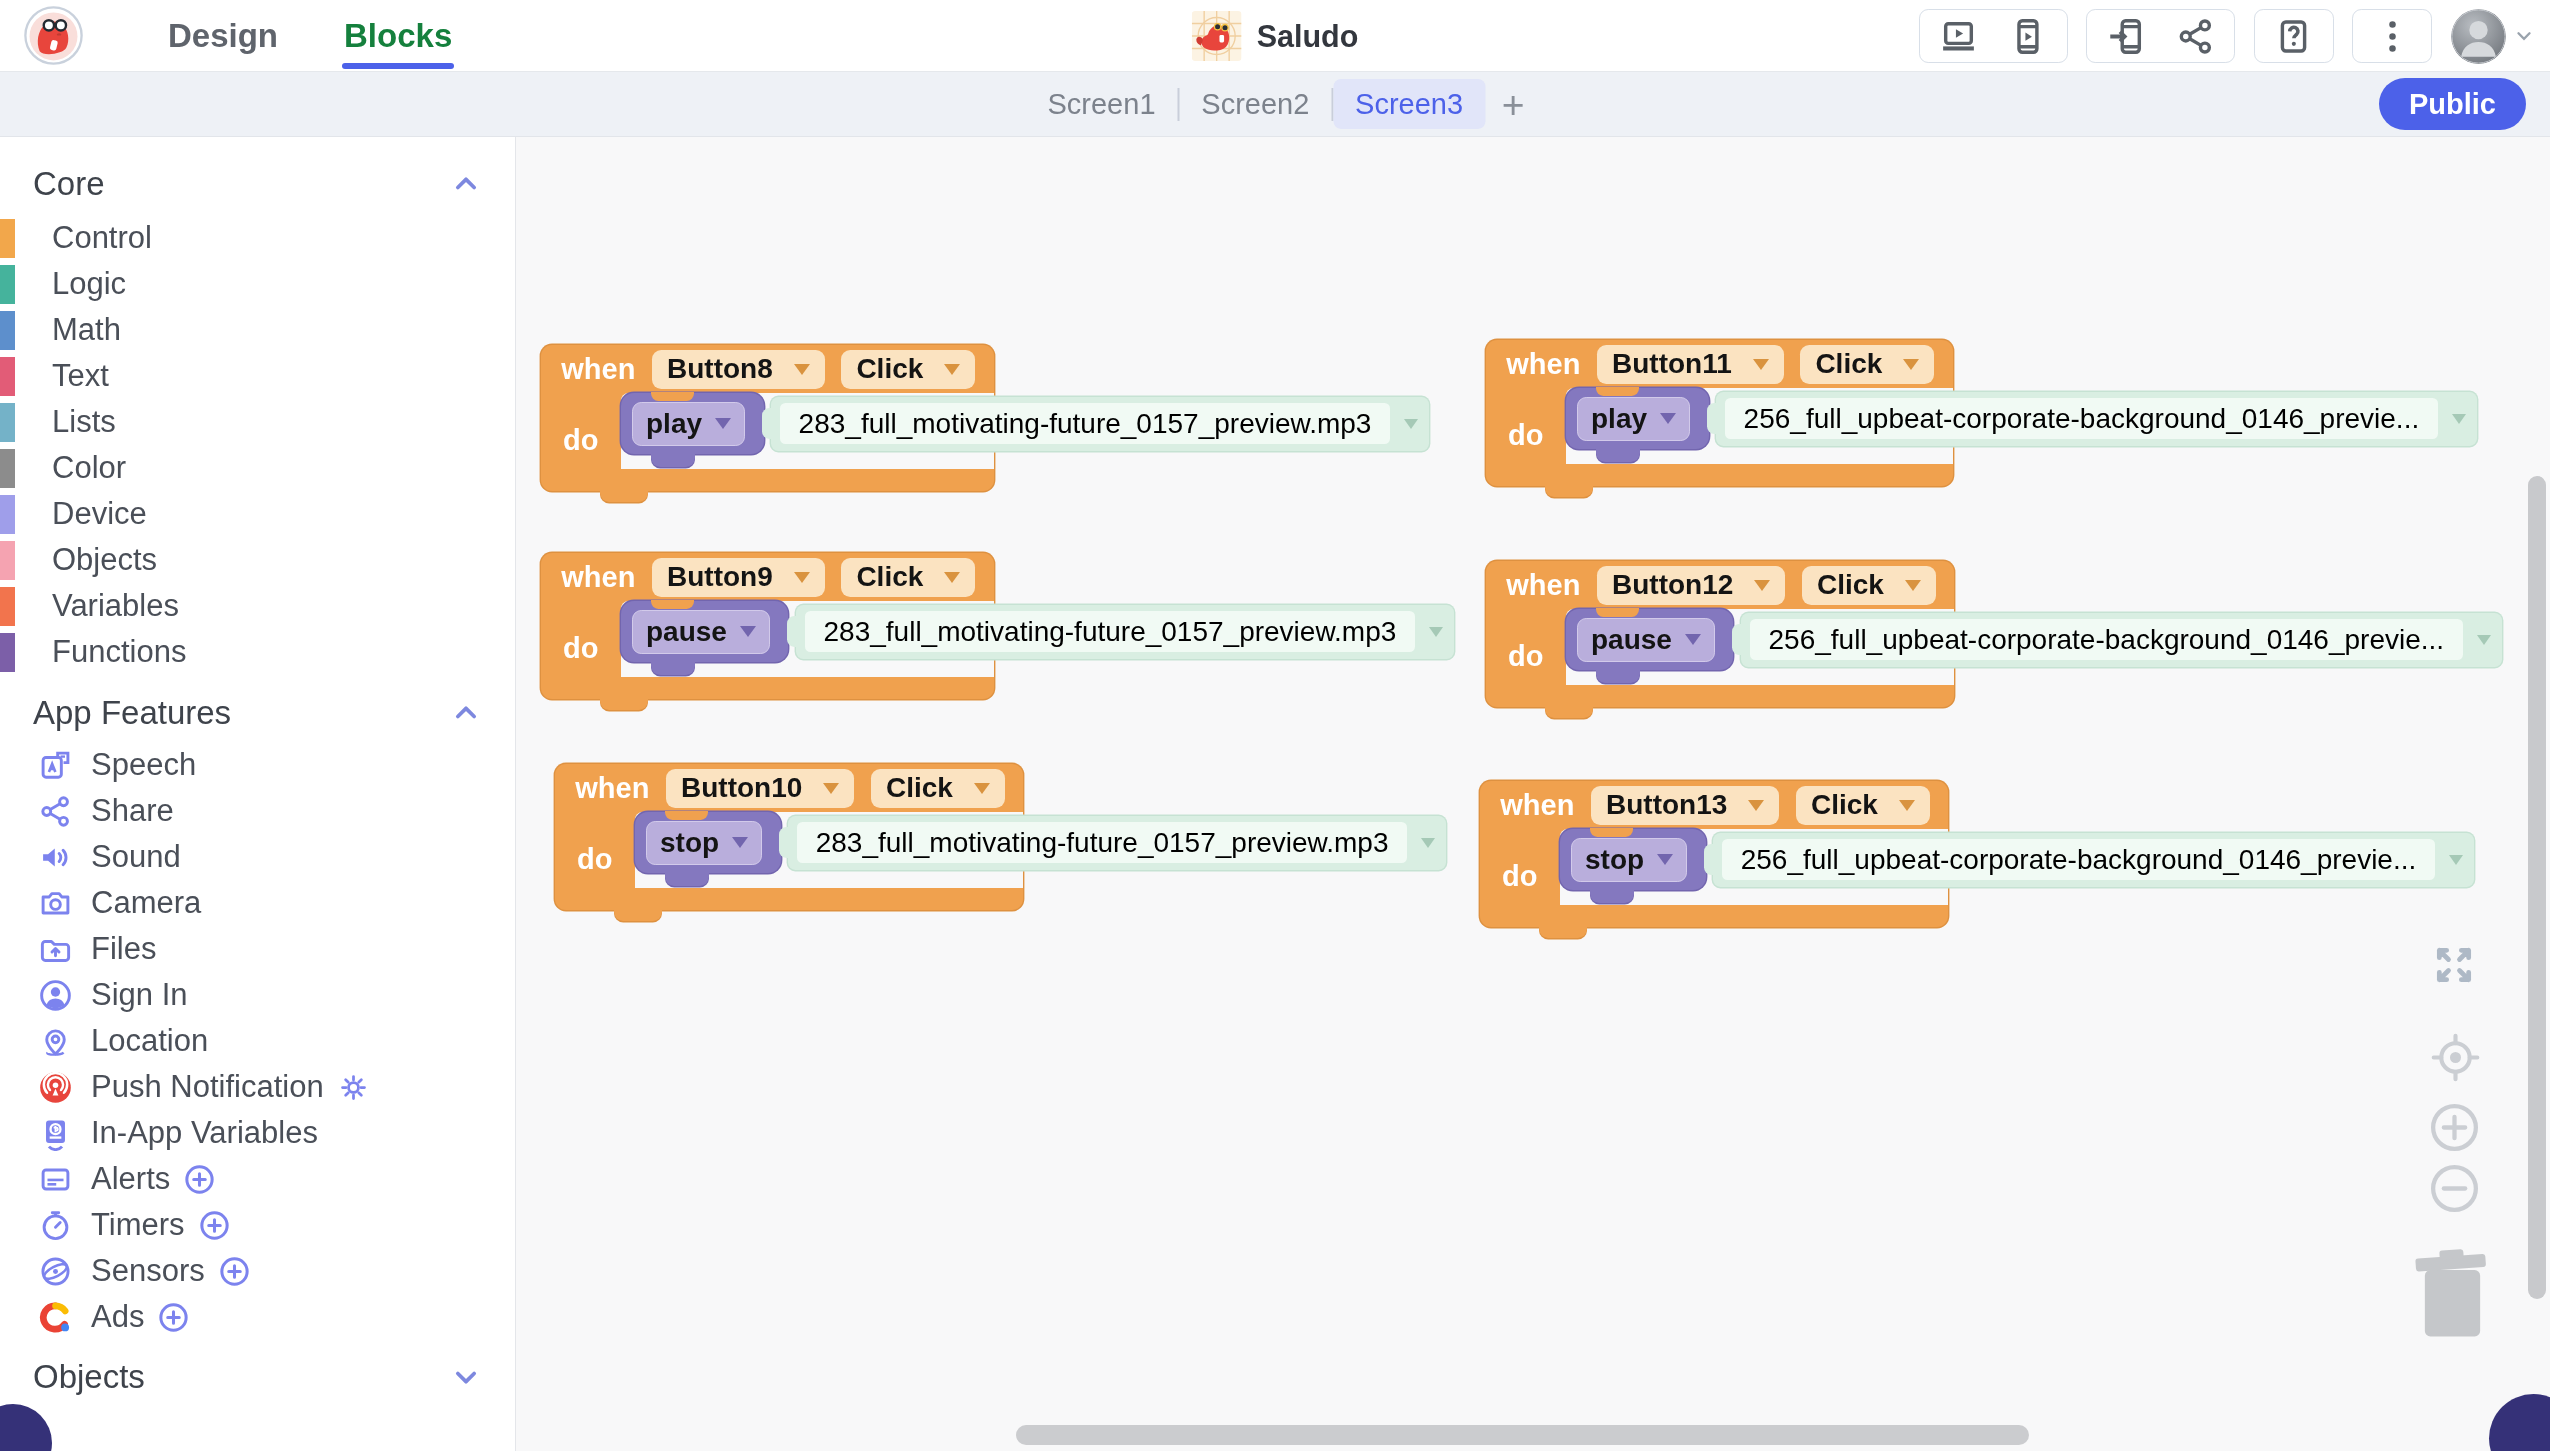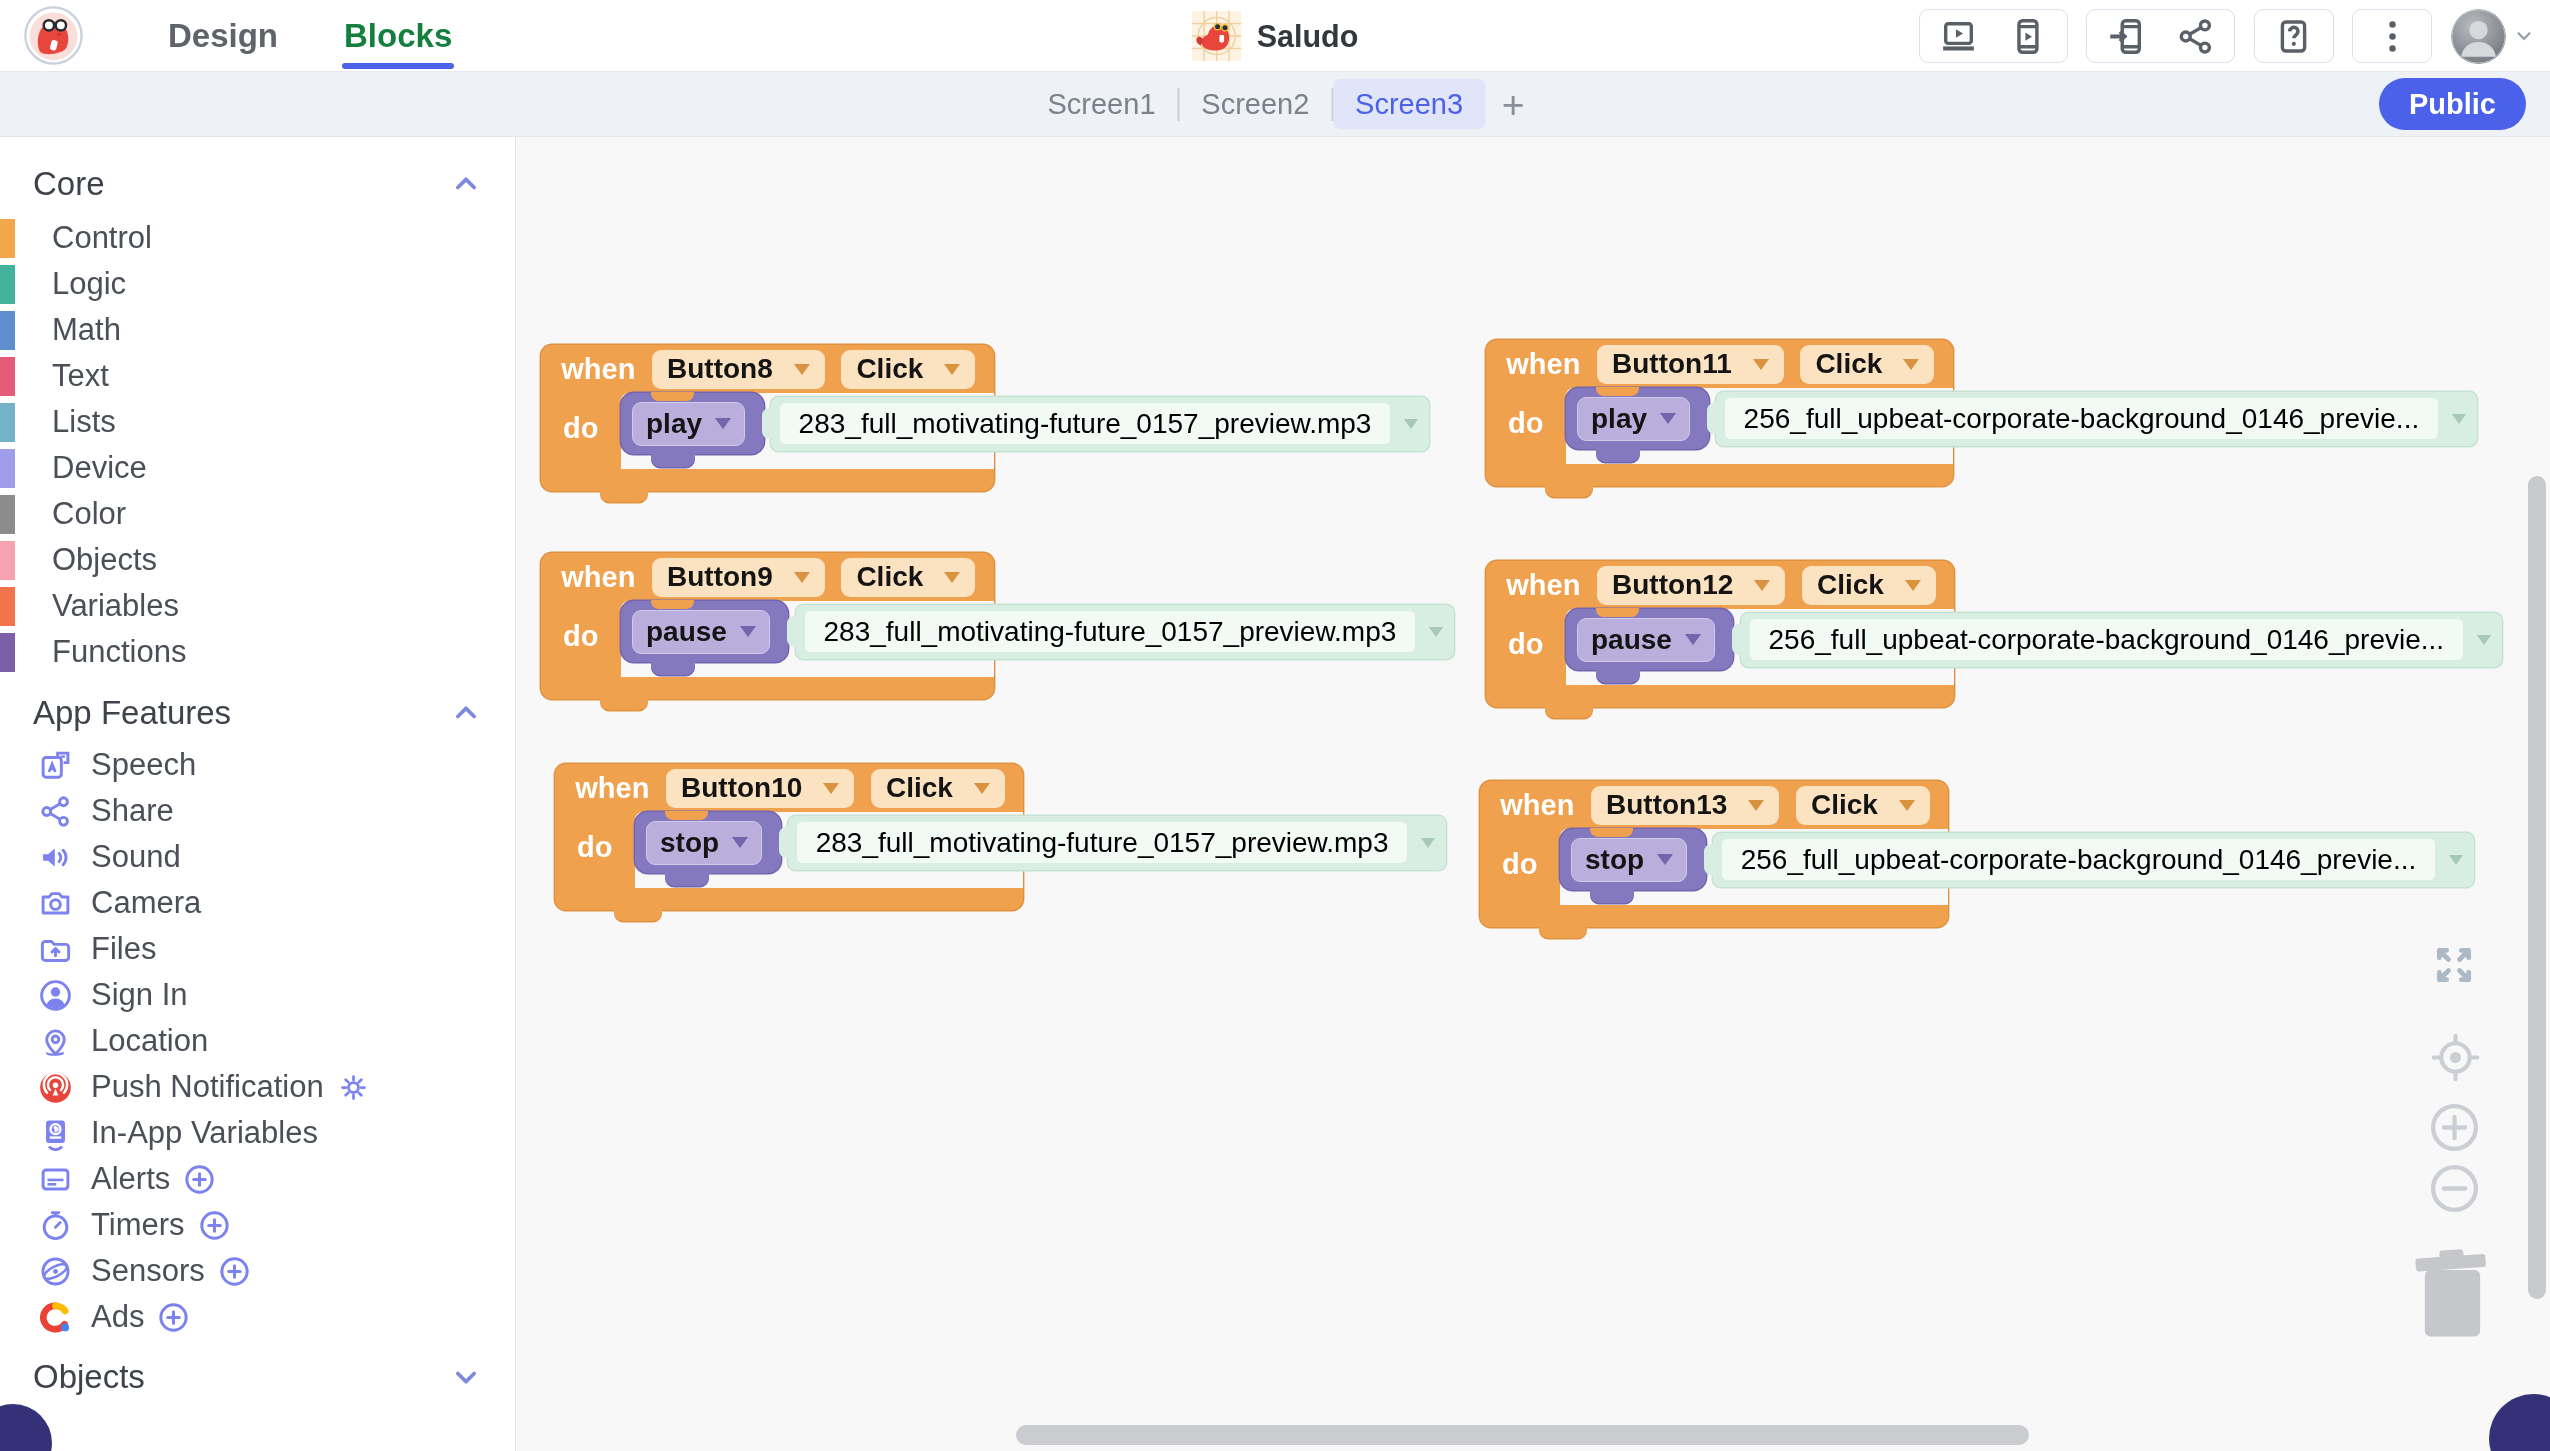--- a/index.html
+++ b/index.html
@@ -54,21 +54,21 @@
 
   
   .oblock { position:absolute; background:#F0A14E; border-radius:11px; width:fit-content; box-shadow:0 0 0 1.4px #DE9140; }
   .oblock::after { content:""; position:absolute; left:59px; bottom:-11px; width:48px; height:12px; background:#F0A14E; border-radius:0 0 9.2px 9.2px; box-shadow:0 1.4px 0 0 #DE9140; }
   .when-row { display:flex; align-items:center; gap:16.6px; padding:6.5px 18.5px 6.5px 20.3px; height:48px; }
   .when-lbl, .do-lbl { color:#fff; font-size:29px; font-weight:700; }
   .cdd { display:inline-flex; align-items:center; gap:21px; background:#FBE3C1; border-radius:9.2px; padding:4.6px 15px; height:39px; cursor:pointer; }
   .cdd span { font-size:28px; font-weight:600; color:#141414; white-space:nowrap; }
   .tri-o { width:0; height:0; border-left:8.3px solid transparent; border-right:8.3px solid transparent; border-top:11px solid #D9933F; }
   .mid-row { display:flex; }
-  .do-cell { width:80px; flex:0 0 80px; display:flex; align-items:flex-start; padding:18.5px 0 0 22px; }
+  .do-cell { width:80px; flex:0 0 80px; display:flex; align-items:center; padding:18.5px 0 0 22px; }
   .cutout { position:relative; flex:1; height:76px; background:#F8F8F9; border-top-left-radius:7.4px; }
   .stack { position:absolute; left:0; top:0; display:flex; align-items:center; white-space:nowrap; }
   .bot-row { height:22px; }
 
   .pblock { position:relative; background:#8478BF; border-radius:13px; padding:7.4px 18.5px 7.4px 11px; height:61px; display:flex; align-items:center; box-shadow:0 0 0 1.4px #7265AE; }
   .pblock::before { content:""; position:absolute; left:30px; top:-0.9px; width:43px; height:9.2px; background:#F0A14E; border-radius:0 0 7.4px 7.4px; }
   .pblock::after { content:""; position:absolute; left:30px; bottom:-13px; width:44px; height:14px; background:#8478BF; border-radius:0 0 9.2px 9.2px; box-shadow:0 1.4px 0 0 #7265AE; }
   .pdd { display:inline-flex; align-items:center; gap:13px; background:#B9AEDC; border:1.8px solid #D2CAEA; border-radius:9.2px; padding:3.7px 13px; height:44px; cursor:pointer; }
   .pdd span { font-size:28px; font-weight:600; color:#141414; }
   .tri-p { width:0; height:0; border-left:8.3px solid transparent; border-right:8.3px solid transparent; border-top:11px solid #7265AE; }
@@ -246,26 +246,26 @@
       </div>
       <div class="core-item">
         <span class="core-bar" style="background: rgb(226, 92, 119);"></span>
         <span class="core-label">Text</span>
       </div>
       <div class="core-item">
         <span class="core-bar" style="background: rgb(116, 178, 200);"></span>
         <span class="core-label">Lists</span>
       </div>
       <div class="core-item">
+        <span class="core-bar" style="background: rgb(140, 140, 140);"></span>
+        <span class="core-label">Color</span>
+      </div>
+      <div class="core-item">
         <span class="core-bar" style="background: rgb(159, 158, 234);"></span>
         <span class="core-label">Device</span>
-      </div>
-      <div class="core-item">
-        <span class="core-bar" style="background: rgb(140, 140, 140);"></span>
-        <span class="core-label">Color</span>
       </div>
       <div class="core-item">
         <span class="core-bar" style="background: rgb(245, 163, 177);"></span>
         <span class="core-label">Objects</span>
       </div>
       <div class="core-item">
         <span class="core-bar" style="background: rgb(242, 116, 77);"></span>
         <span class="core-label">Variables</span>
       </div>
       <div class="core-item">

